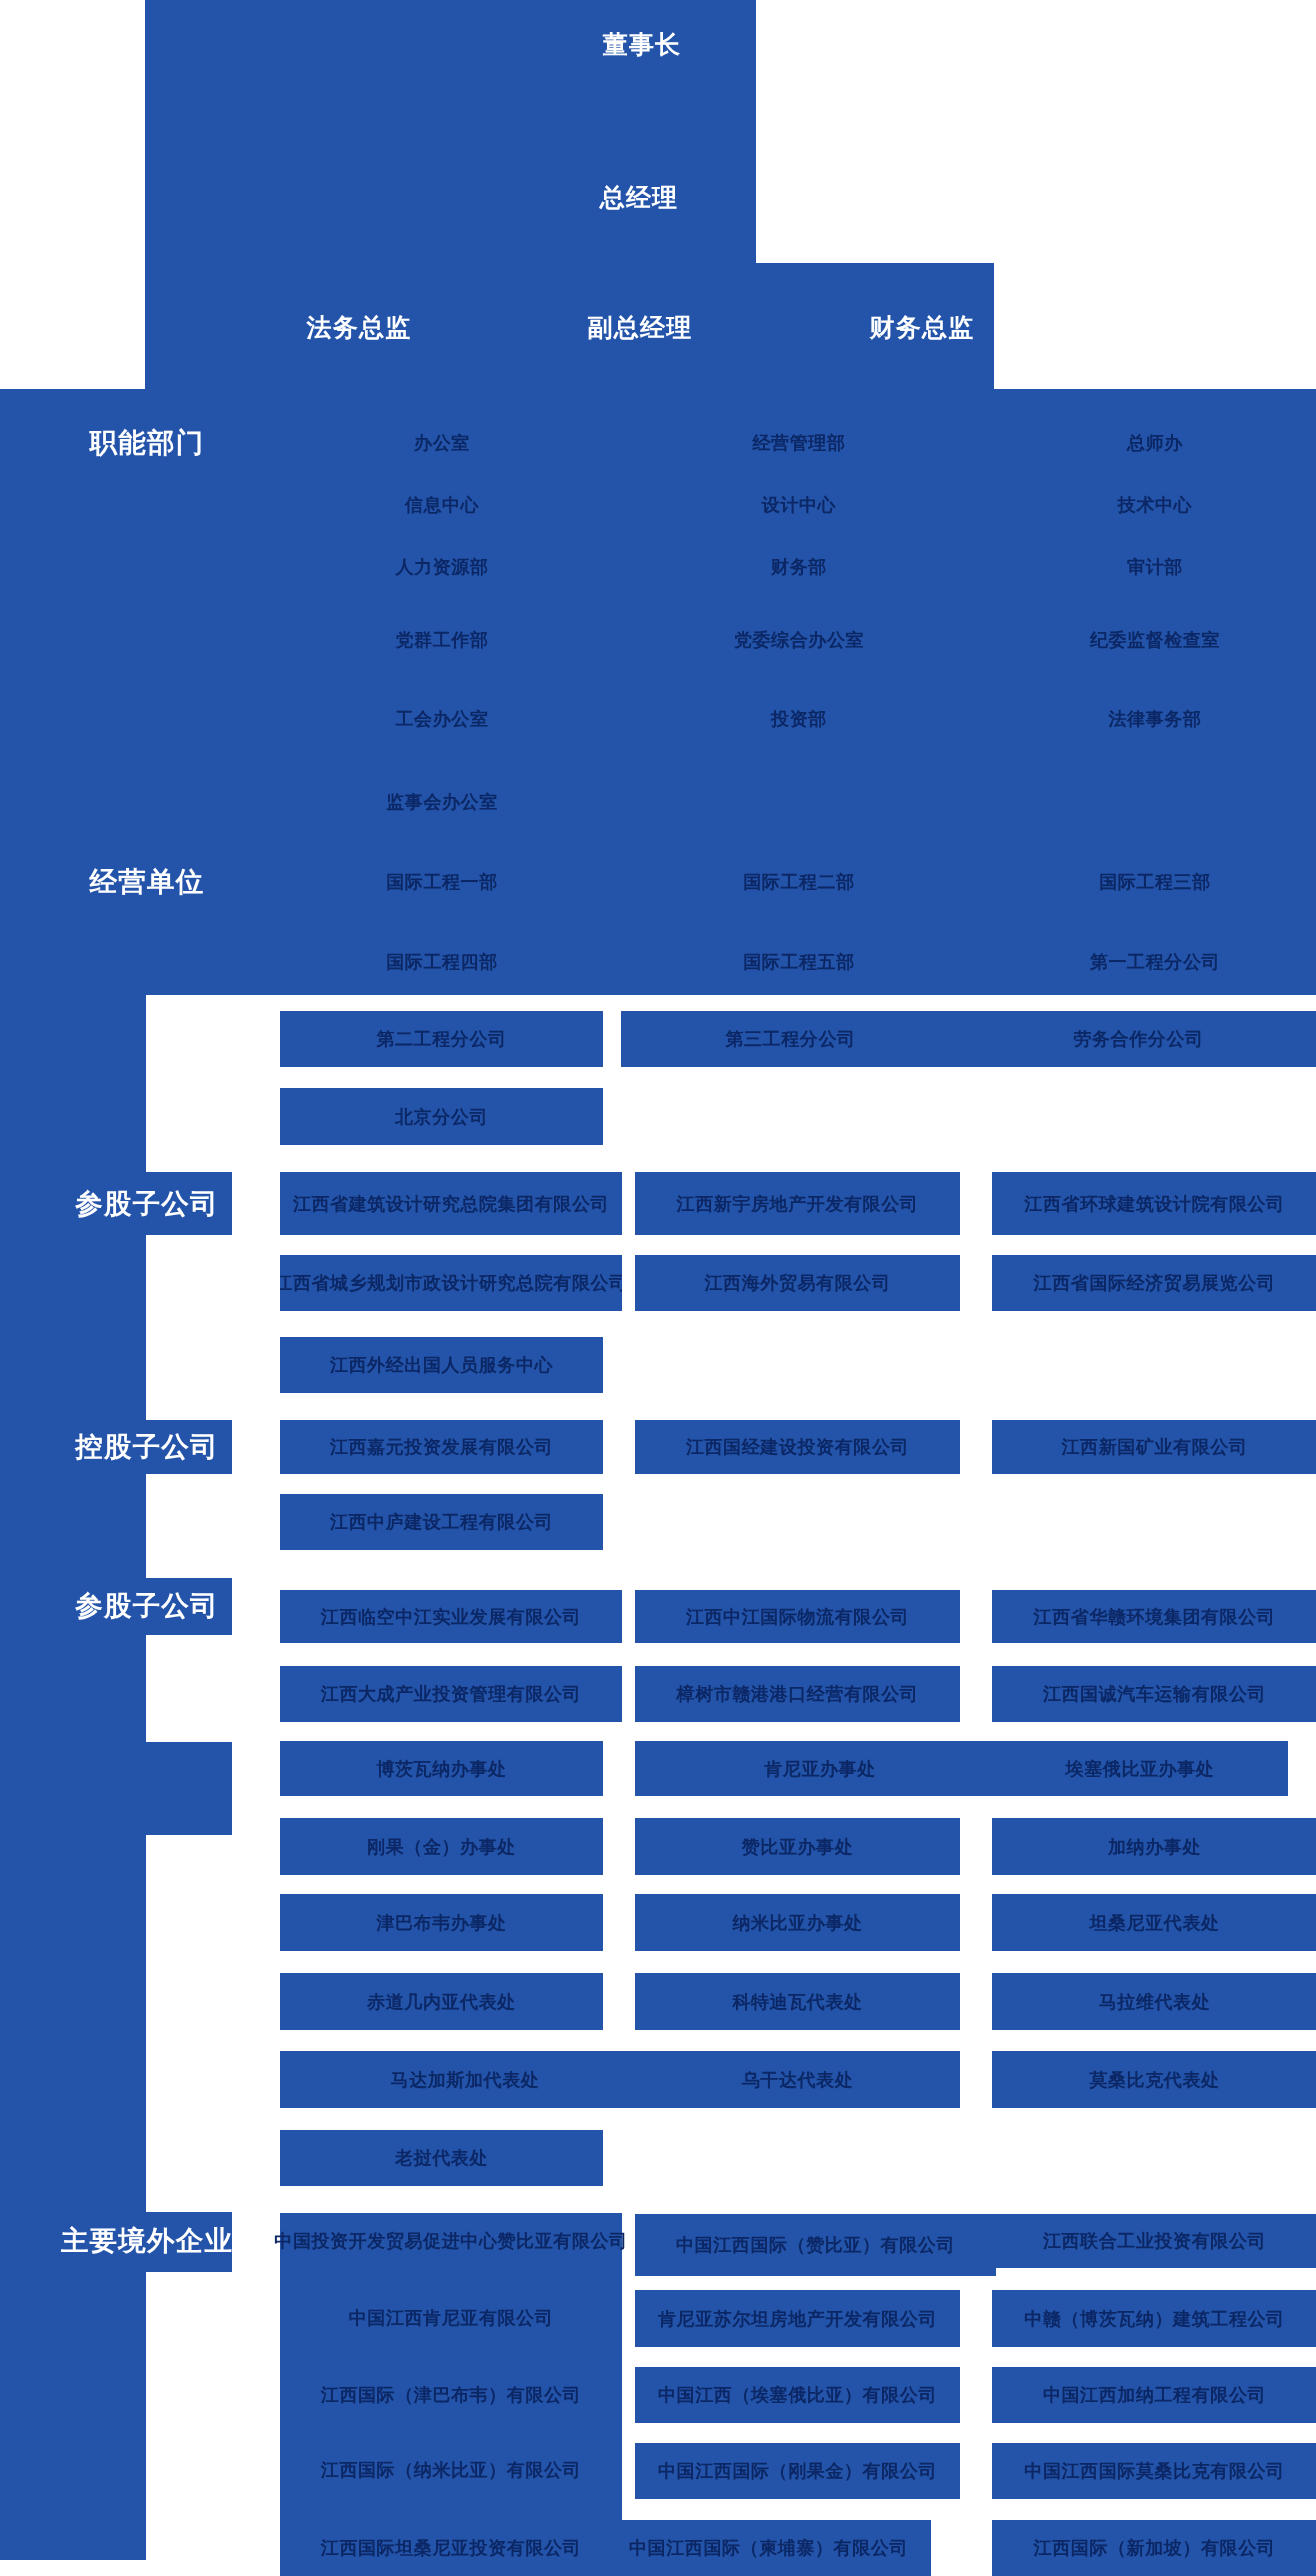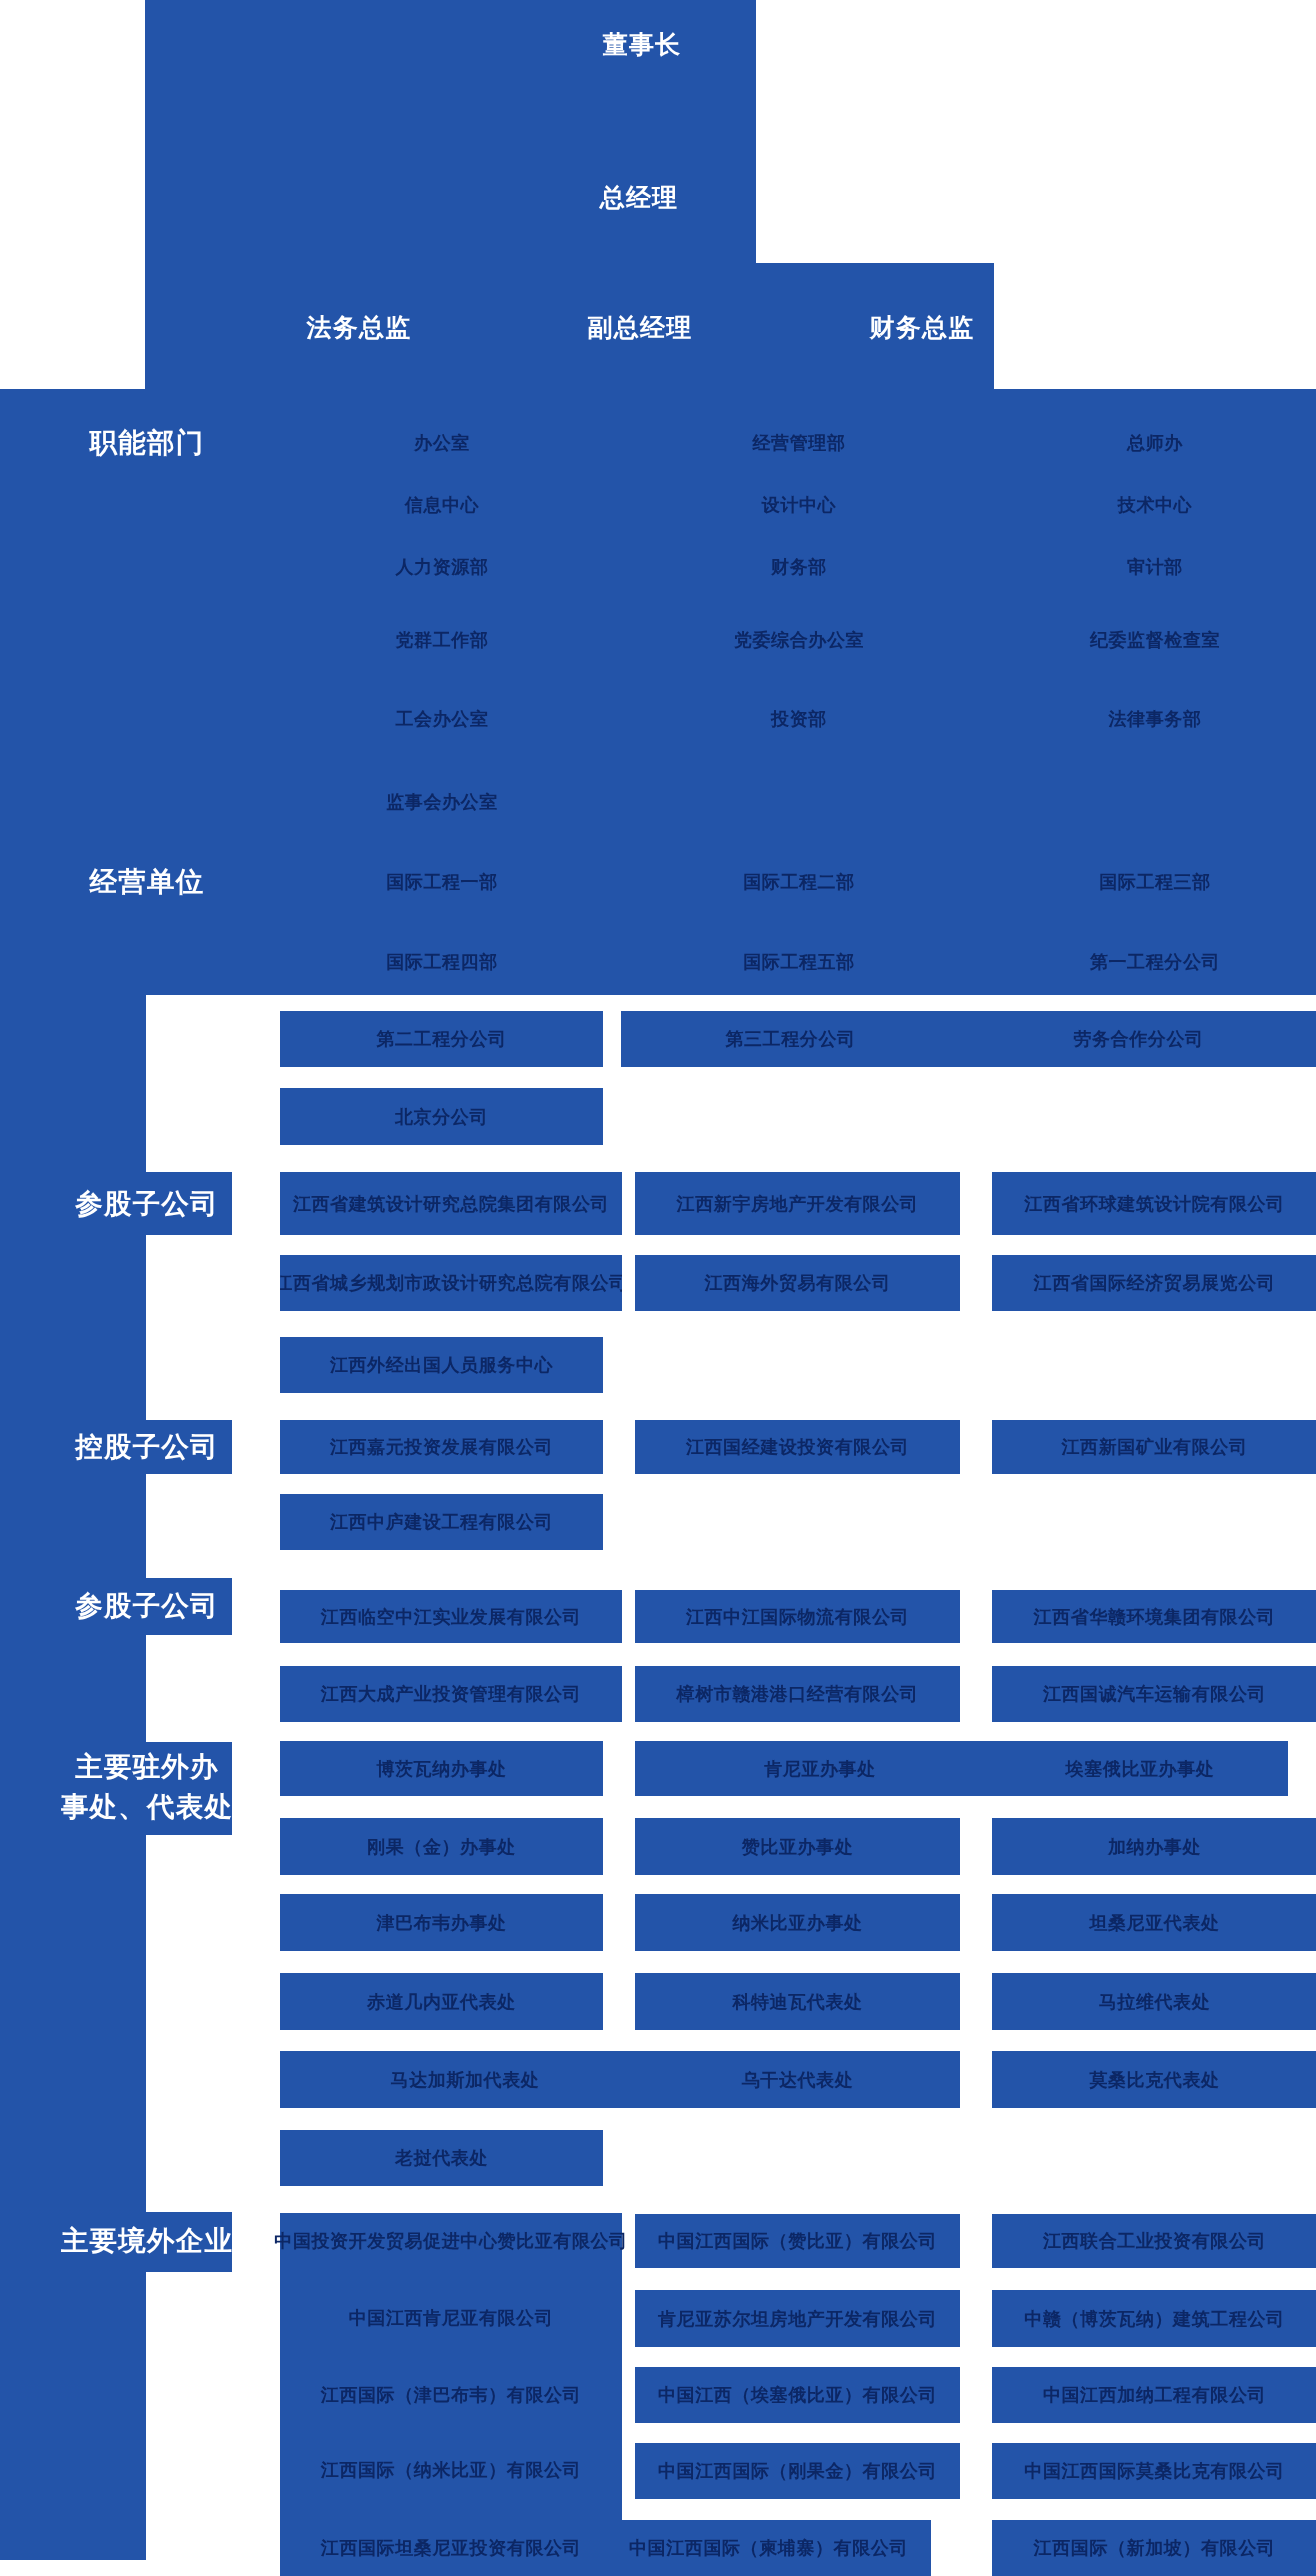--- a/index.html
+++ b/index.html
@@ -36,24 +36,20 @@
   <div class="wtxt t-top" style="left:639px;top:197px;">总经理</div>
   <div class="wtxt t-top" style="left:359px;top:327px;">法务总监</div>
   <div class="wtxt t-top" style="left:640px;top:327px;">副总经理</div>
   <div class="wtxt t-top" style="left:922px;top:327px;">财务总监</div>
 
   <div class="wtxt t-label" style="left:147px;top:443px;">职能部门</div>
   <div class="wtxt t-label" style="left:147px;top:882px;">经营单位</div>
   <div class="wtxt t-label" style="left:147px;top:1204px;">参股子公司</div>
   <div class="wtxt t-label" style="left:147px;top:1447px;">控股子公司</div>
   <div class="wtxt t-label" style="left:147px;top:1606px;">参股子公司</div>
-  <div class="wtxt t-label2" style="left:147px;top:1786px;">
-    <div>主要驻外办</div>
-    <div>事处、代表处</div>
-  </div>
   <div class="wtxt t-label" style="left:147px;top:2241px;">主要境外企业</div>
 
   <div class="blue" style="left:280px;top:2213px;width:342px;height:363px;" id="jingwai-tall">
       <div class="dtxt" style="left: 171px; top: 27.5px;">中国投资开发贸易促进中心赞比亚有限公司</div>
       <div class="dtxt" style="left: 171px; top: 105px;">中国江西肯尼亚有限公司</div>
       <div class="dtxt" style="left: 171px; top: 182px;">江西国际（津巴布韦）有限公司</div>
       <div class="dtxt" style="left: 171px; top: 257px;">江西国际（纳米比亚）有限公司</div>
       <div class="dtxt" style="left: 171px; top: 335px;">江西国际坦桑尼亚投资有限公司</div>
     </div>
 
@@ -184,21 +180,21 @@
       </div>
       <div class="obox" style="left: 635px; top: 2051px; width: 325px; height: 57px;">
         <div class="dtxt">乌干达代表处</div>
       </div>
       <div class="obox" style="left: 992px; top: 2051px; width: 325px; height: 57px;">
         <div class="dtxt">莫桑比克代表处</div>
       </div>
       <div class="obox" style="left: 280px; top: 2130px; width: 323px; height: 56px;">
         <div class="dtxt">老挝代表处</div>
       </div>
-      <div class="obox" style="left: 635px; top: 2214px; width: 325px; height: 54px;">
+      <div class="obox" style="left: 635px; top: 2214px; width: 325px; height: 62px; padding-left: 36px;">
         <div class="dtxt">中国江西国际（赞比亚）有限公司</div>
       </div>
       <div class="obox" style="left: 992px; top: 2214px; width: 325px; height: 54px;">
         <div class="dtxt">江西联合工业投资有限公司</div>
       </div>
       <div class="obox" style="left: 635px; top: 2290px; width: 325px; height: 57px;">
         <div class="dtxt">肯尼亚苏尔坦房地产开发有限公司</div>
       </div>
       <div class="obox" style="left: 992px; top: 2290px; width: 325px; height: 57px;">
         <div class="dtxt">中赣（博茨瓦纳）建筑工程公司</div>

